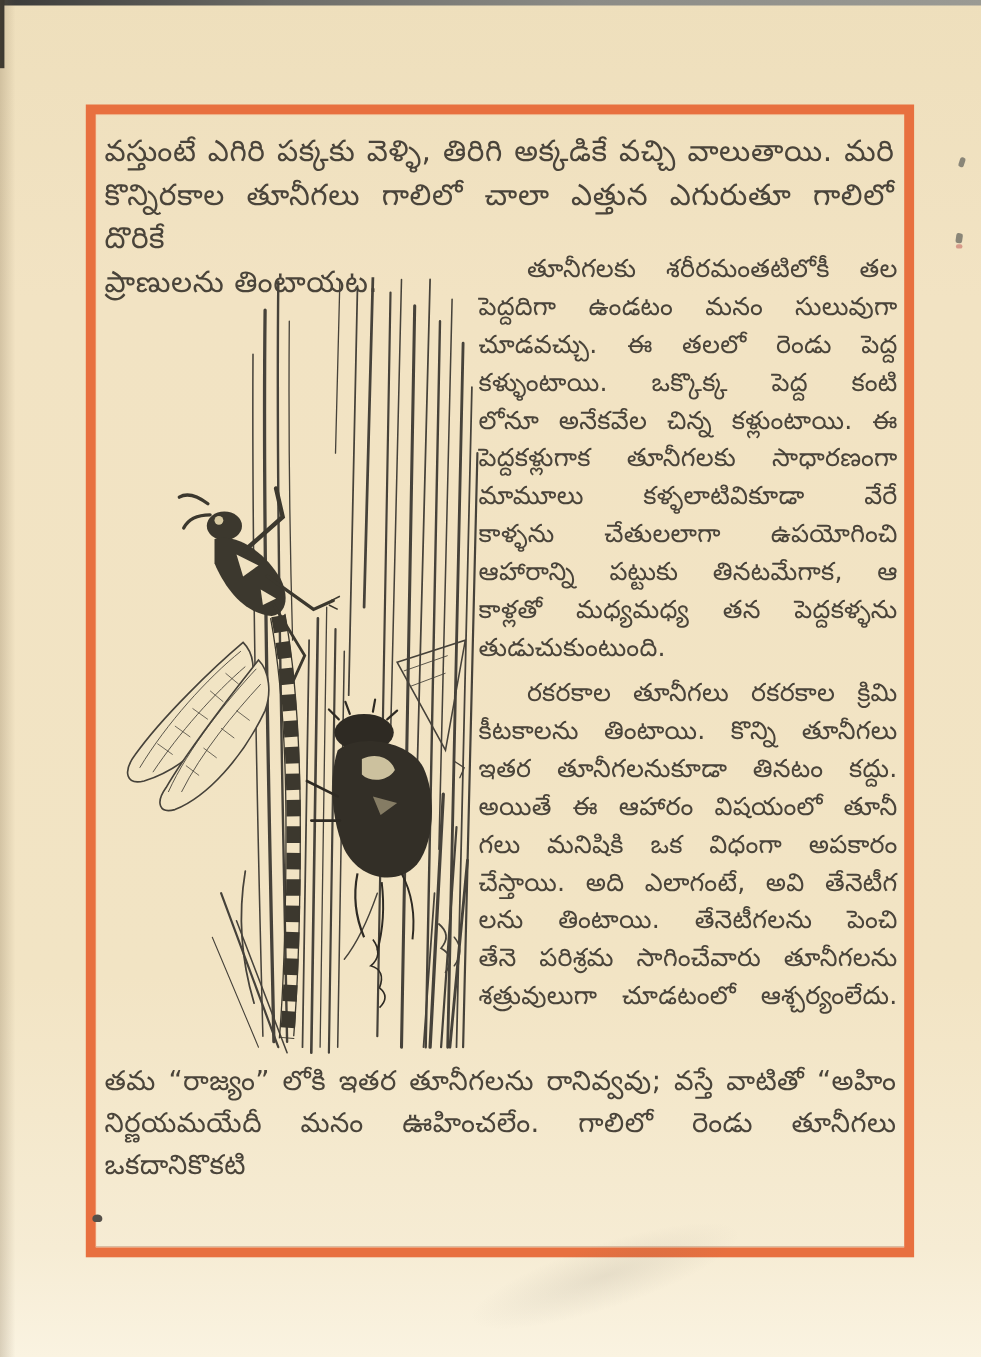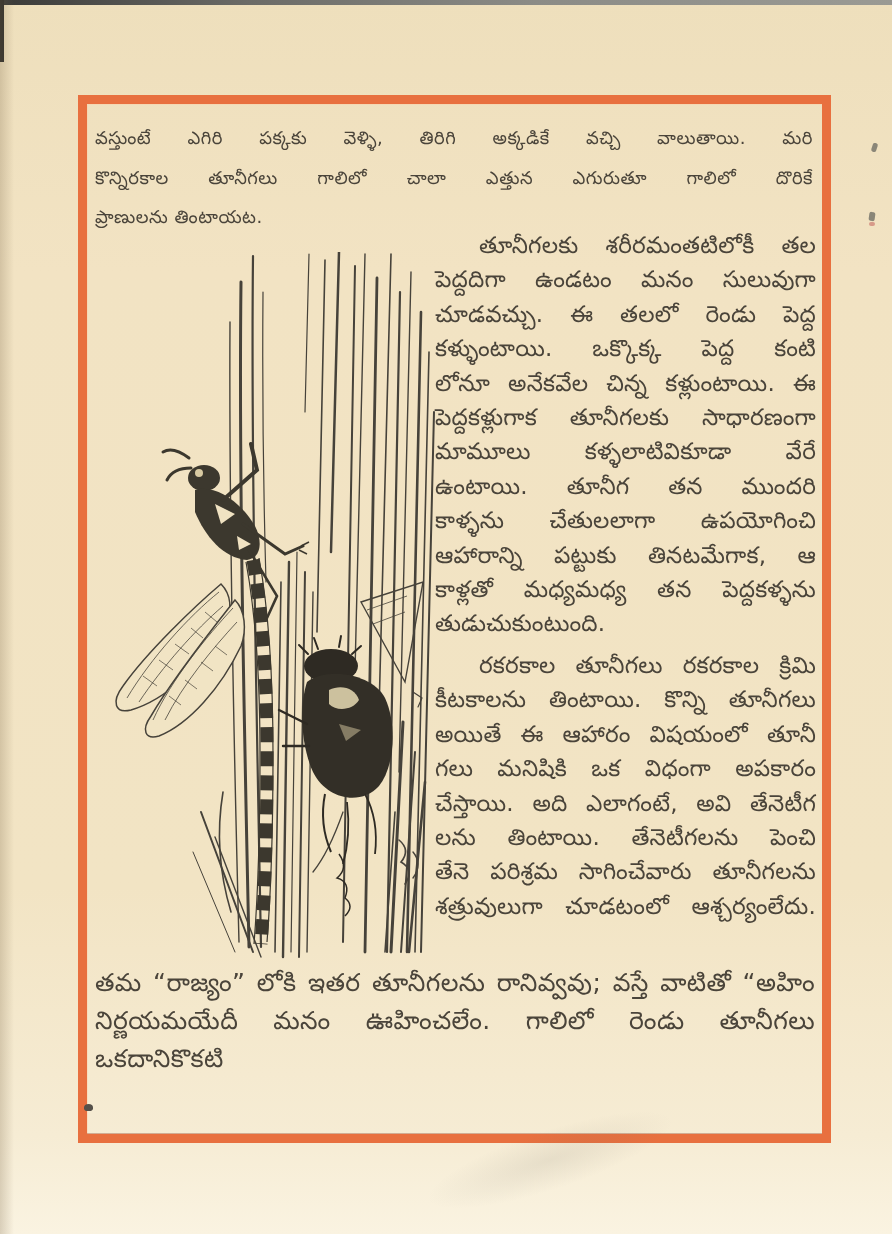--- a/index.html
+++ b/index.html
@@ -13,21 +13,21 @@
   .scan-edge-left{position:absolute;left:0;top:0;width:4px;height:62px;background:#2f2f2c;}
   .scan-shade-left{position:absolute;left:0;top:0;width:14px;height:1234px;
     background:linear-gradient(90deg,rgba(120,100,70,.25),rgba(120,100,70,0));}
   .frame{
     position:absolute;left:78px;top:95px;width:735px;height:1030px;
     border:9px solid #e8703f;
     box-shadow:inset 0 -1px 0 rgba(140,55,25,.35), inset 1px 1px 0 rgba(255,200,160,.35);
   }
   .textblock{position:absolute;color:#4a443a;}
   .para-top{left:95px;top:118px;width:718px;}
-  .para-top .tline{font-size:18px;line-height:39.5px;letter-spacing:.5px;}
+  .para-top .tline{font-size:27px;line-height:39.5px;letter-spacing:.5px;}
   .col{left:435px;top:228px;width:381px;}
   .col .tline{font-size:23px;line-height:34.4px;letter-spacing:.2px;}
   .col .para2{margin-top:7px;}
   .para-bottom{left:95px;top:964px;width:720px;}
   .para-bottom .tline{font-size:25px;line-height:38px;letter-spacing:.4px;}
   .tline{text-align:justify;text-align-last:justify;white-space:normal;}
   .tline.short{text-align-last:left;}
   .tline.indent{text-indent:44px;}
   .para-bottom .tline.indent{text-indent:66px;}
   .illustration{position:absolute;left:103px;top:252px;width:334px;height:722px;}
@@ -57,29 +57,29 @@
 
 <div class="textblock col">
   <div>
       <div class="tline indent">తూనీగలకు శరీరమంతటిలోకీ తల</div>
       <div class="tline">పెద్దదిగా ఉండటం మనం సులువుగా</div>
       <div class="tline">చూడవచ్చు. ఈ తలలో రెండు పెద్ద</div>
       <div class="tline">కళ్ళుంటాయి. ఒక్కొక్క పెద్ద కంటి</div>
       <div class="tline">లోనూ అనేకవేల చిన్న కళ్లుంటాయి. ఈ</div>
       <div class="tline">పెద్దకళ్లుగాక తూనీగలకు సాధారణంగా</div>
       <div class="tline">మామూలు కళ్ళలాటివికూడా వేరే</div>
-      <div class="tline">ఉంటాయి. తూనీగ తన ముందరి</div>
       <div class="tline">కాళ్ళను చేతులలాగా ఉపయోగించి</div>
       <div class="tline">ఆహారాన్ని పట్టుకు తినటమేగాక, ఆ</div>
       <div class="tline">కాళ్లతో మధ్యమధ్య తన పెద్దకళ్ళను</div>
       <div class="tline short">తుడుచుకుంటుంది.</div>
     </div>
   <div class="para2">
       <div class="tline indent">రకరకాల తూనీగలు రకరకాల క్రిమి</div>
       <div class="tline">కీటకాలను తింటాయి. కొన్ని తూనీగలు</div>
+      <div class="tline">ఇతర తూనీగలనుకూడా తినటం కద్దు.</div>
       <div class="tline">అయితే ఈ ఆహారం విషయంలో తూనీ</div>
       <div class="tline">గలు మనిషికి ఒక విధంగా అపకారం</div>
       <div class="tline">చేస్తాయి. అది ఎలాగంటే, అవి తేనెటీగ</div>
       <div class="tline">లను తింటాయి. తేనెటీగలను పెంచి</div>
       <div class="tline">తేనె పరిశ్రమ సాగించేవారు తూనీగలను</div>
       <div class="tline">శత్రువులుగా చూడటంలో ఆశ్చర్యంలేదు.</div>
     </div>
 </div>
 
 <div class="textblock para-bottom">

